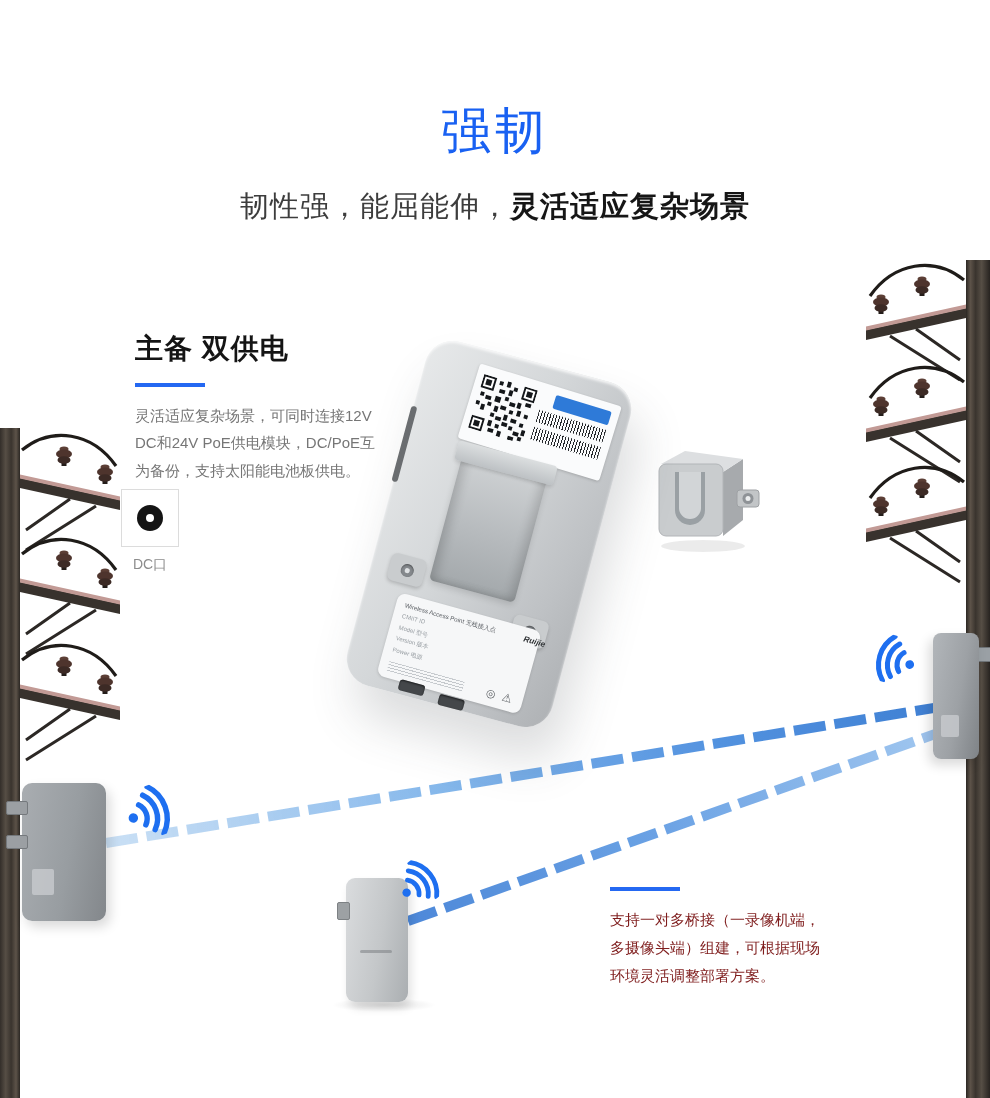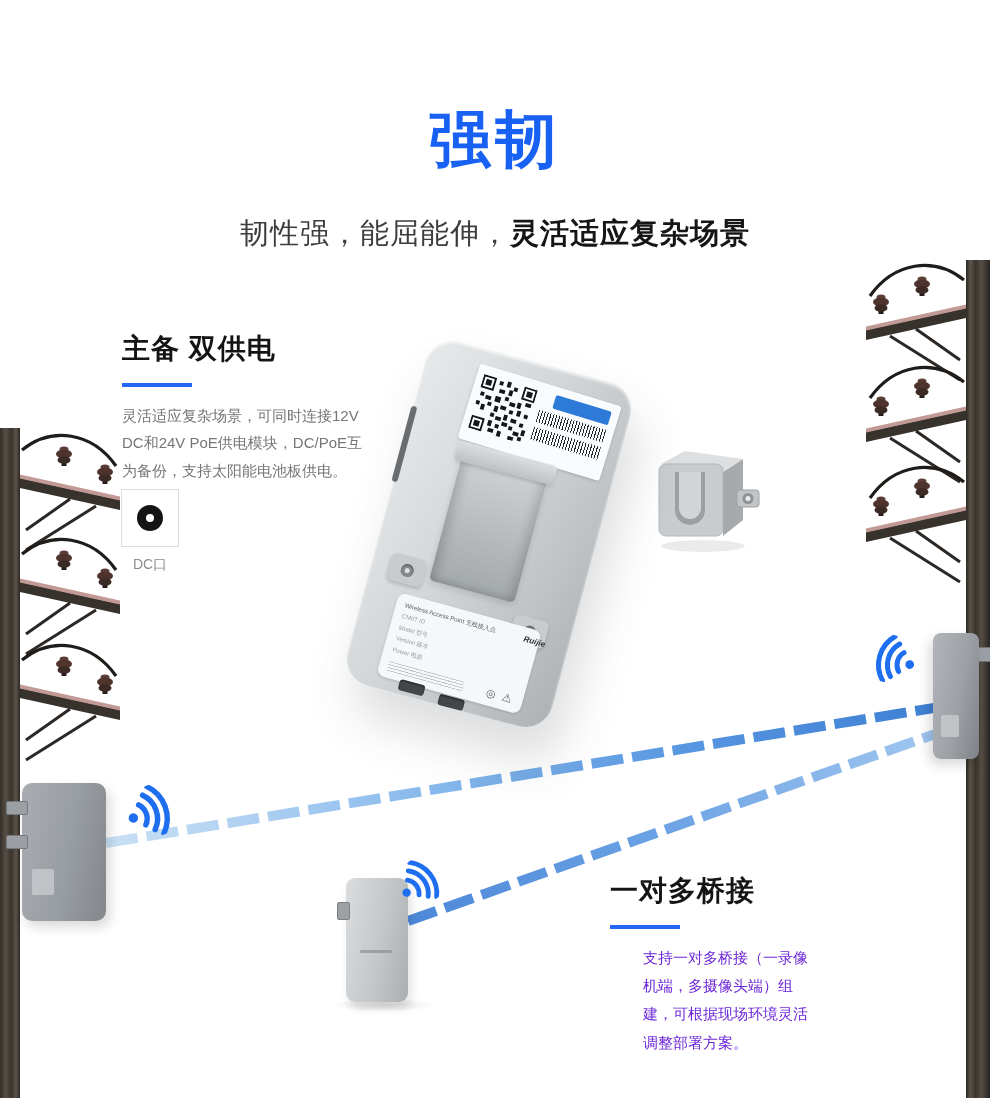--- a/index.html
+++ b/index.html
@@ -1,34 +1,34 @@
 <!DOCTYPE html>
 <html><head>
 <meta charset="utf-8">
 <style>
   html,body{margin:0;padding:0;background:#fff;}
   #canvas{position:relative;width:990px;height:1098px;background:#ffffff;overflow:hidden;
           font-family:"Liberation Sans","DejaVu Sans",sans-serif;}
 
   
   .hero-title{position:absolute;left:0;right:0;top:98px;text-align:center;
-              font-size:62px;font-weight:700;color:#1961F2;letter-spacing:4px;}
-  .hero-sub{position:absolute;left:0;right:0;top:214px;text-align:center;
+              font-size:50px;font-weight:400;color:#1961F2;letter-spacing:4px;}
+  .hero-sub{position:absolute;left:0;right:0;top:187px;text-align:center;
             font-size:29px;color:#3d3d3d;letter-spacing:1px;}
   .hero-sub .bold{font-weight:700;color:#161616;}
 
   
   .feature{position:absolute;}
   .feature h2{margin:0;font-size:28px;font-weight:700;color:#141414;letter-spacing:1px;}
   .underline{width:70px;height:4px;background:#2468F2;margin-top:15px;}
   .feature p{margin:15px 0 0 0;font-size:15px;line-height:1.82;color:#767676;}
-  .f-power{left:122px;top:330px;width:250px;}
+  .f-power{left:135px;top:330px;width:250px;}
   .f-mount{left:660px;top:352px;width:240px;}
   .f-bridge{left:610px;top:872px;width:212px;}
-  .f-bridge p{line-height:1.88;color:#6d28d9;margin-left:33px;}
+  .f-bridge p{line-height:1.88;color:#7f1d1d;}
   .f-mount p{color:#8a8a8a;white-space:nowrap;}
 
   
   .ports{position:absolute;left:121px;top:489px;display:flex;gap:31px;flex-direction:column;}
   .port{text-align:center;}
   .port-box{width:56px;height:56px;border:1px solid #dcdcdc;background:#fff;
             display:flex;align-items:center;justify-content:center;}
   .port-label{margin-top:9px;font-size:14px;color:#8c8c8c;}
 
   
@@ -279,18 +279,17 @@
   <svg class="wifi wifi-right" width="48" height="48" viewBox="0 0 44 44">
     <circle cx="7" cy="22" r="4" fill="currentColor"></circle>
     <g fill="none" stroke="currentColor" stroke-width="4.6" stroke-linecap="round">
       <path d="M15 13 a13 13 0 0 1 0 18"></path>
       <path d="M21 6.5 a22 22 0 0 1 0 31"></path>
       <path d="M27 1 a30 30 0 0 1 0 42"></path>
     </g>
   </svg>
 
   <div class="feature f-bridge">
-    <h2>一对多桥接</h2>
     <div class="underline"></div>
     <p>支持一对多桥接（一录像机端，多摄像头端）组建，可根据现场环境灵活调整部署方案。</p>
   </div>
 
 </div>
 
 </body></html>

